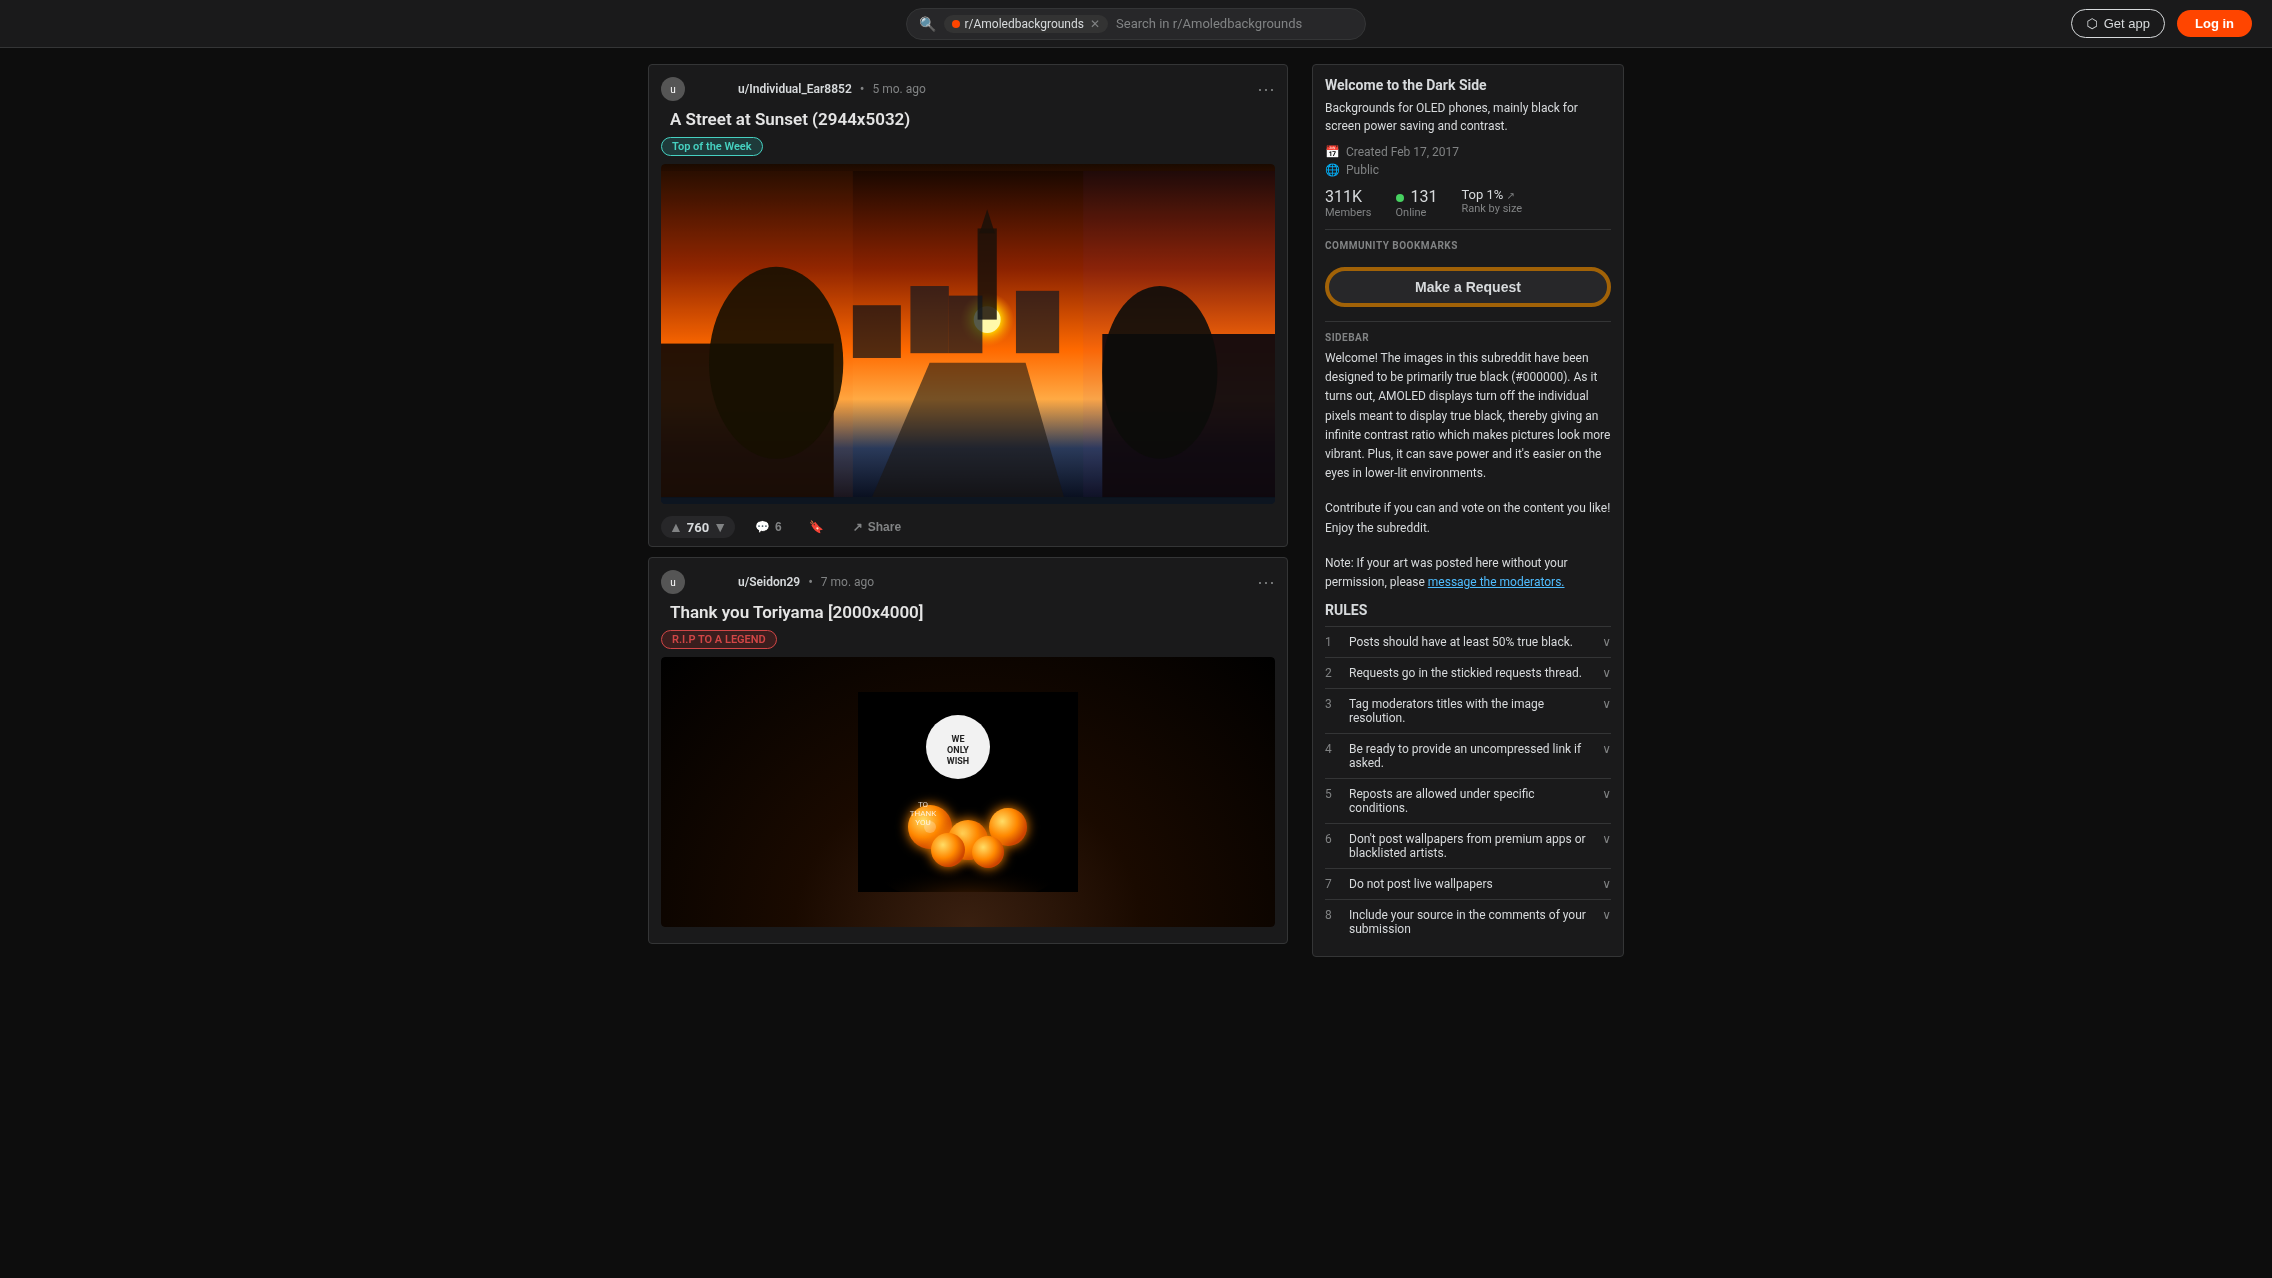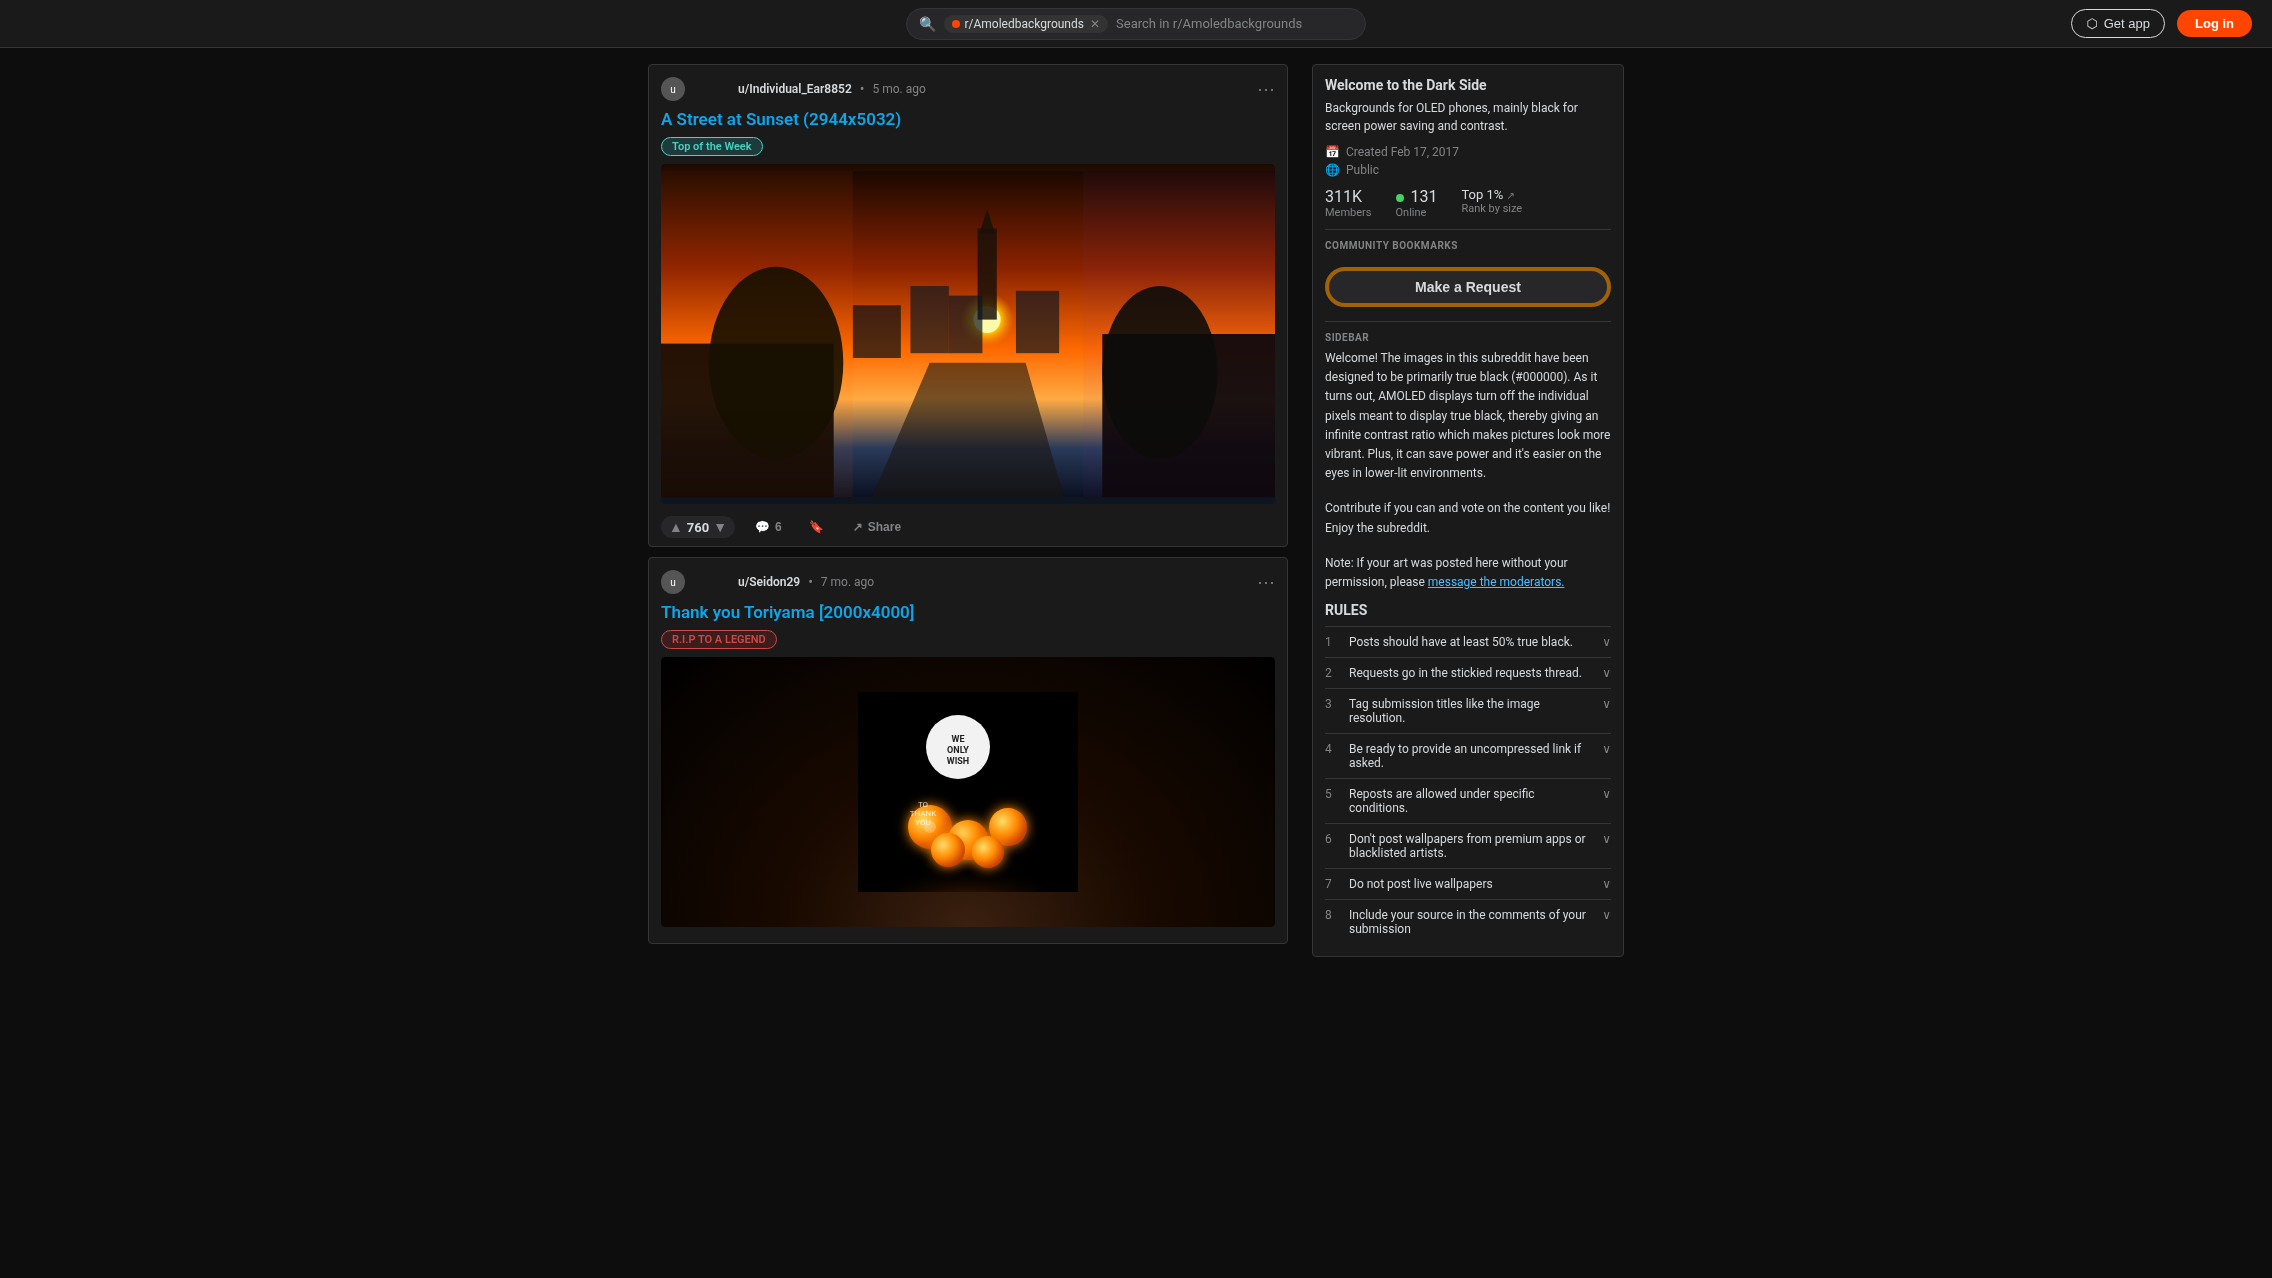--- a/index.html
+++ b/index.html
@@ -141,22 +141,23 @@
       background: none;
       border: none;
       color: #818384;
       cursor: pointer;
       font-size: 18px;
       line-height: 1;
     }
     .post-title {
       font-size: 17px;
       font-weight: 600;
-      color: #0ea5e9;
+      color: #e5e5e5;
       margin-bottom: 8px;
+      margin-left: 9px;
     }
     .tag-badge {
       display: inline-block;
       border-radius: 12px;
       padding: 2px 10px;
       font-size: 11px;
       font-weight: 600;
       margin-bottom: 8px;
     }
     .tag-week {
@@ -575,21 +576,21 @@
       <span class="rule-text">Posts should have at least 50% true black.</span>
       <span class="rule-chevron">∨</span>
     </div>
             <div class="rule-item">
       <span class="rule-num">2</span>
       <span class="rule-text">Requests go in the stickied requests thread.</span>
       <span class="rule-chevron">∨</span>
     </div>
             <div class="rule-item">
       <span class="rule-num">3</span>
-      <span class="rule-text">Tag submission titles like the image resolution.</span>
+      <span class="rule-text">Tag moderators titles with the image resolution.</span>
       <span class="rule-chevron">∨</span>
     </div>
             <div class="rule-item">
       <span class="rule-num">4</span>
       <span class="rule-text">Be ready to provide an uncompressed link if asked.</span>
       <span class="rule-chevron">∨</span>
     </div>
             <div class="rule-item">
       <span class="rule-num">5</span>
       <span class="rule-text">Reposts are allowed under specific conditions.</span>

